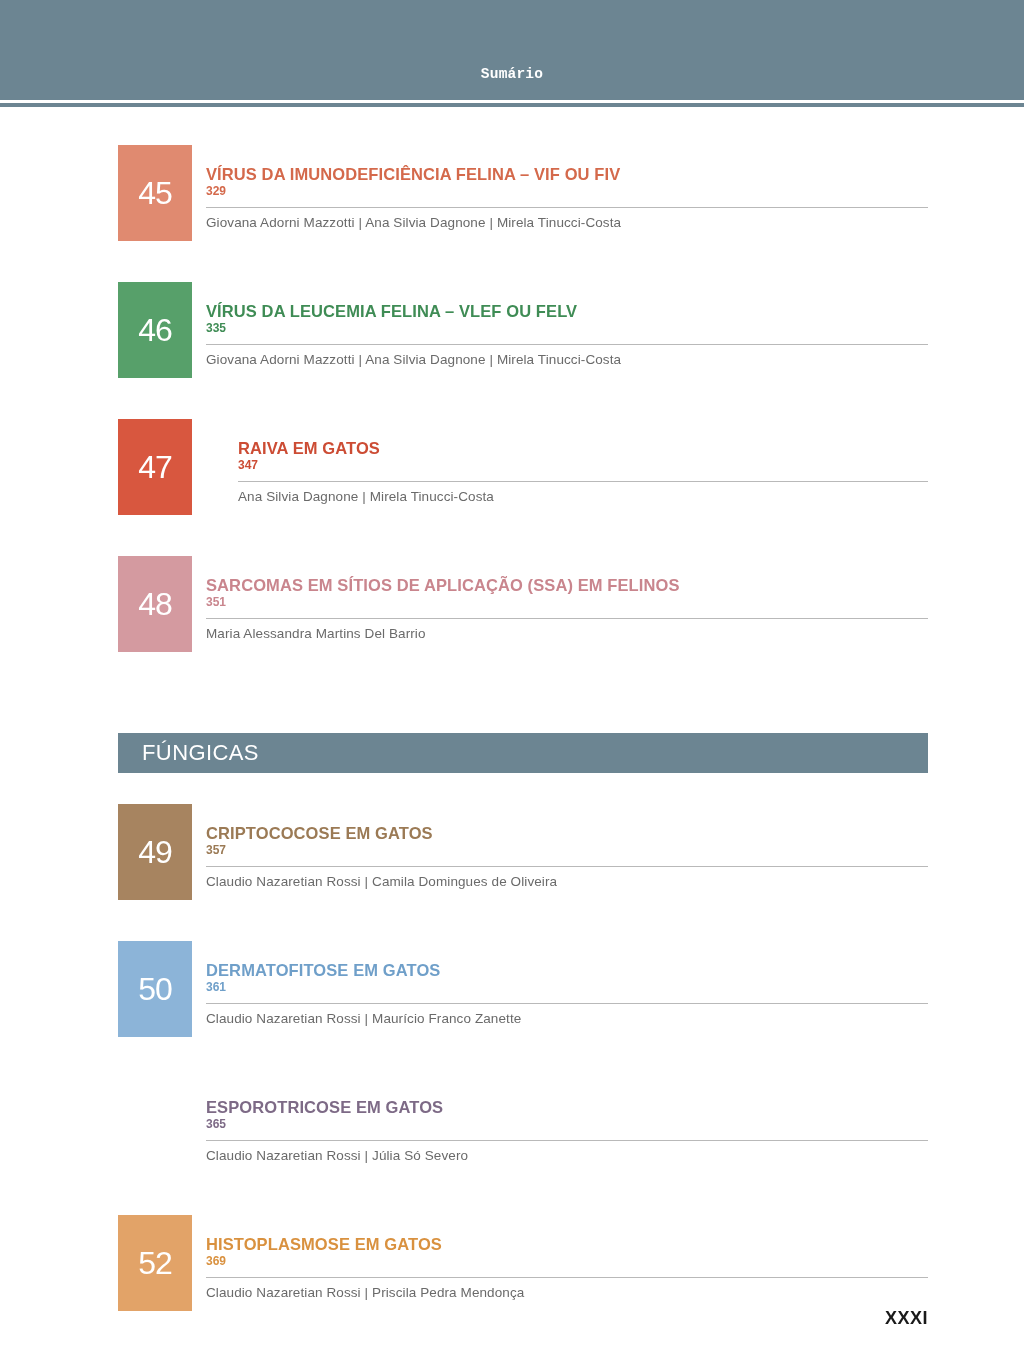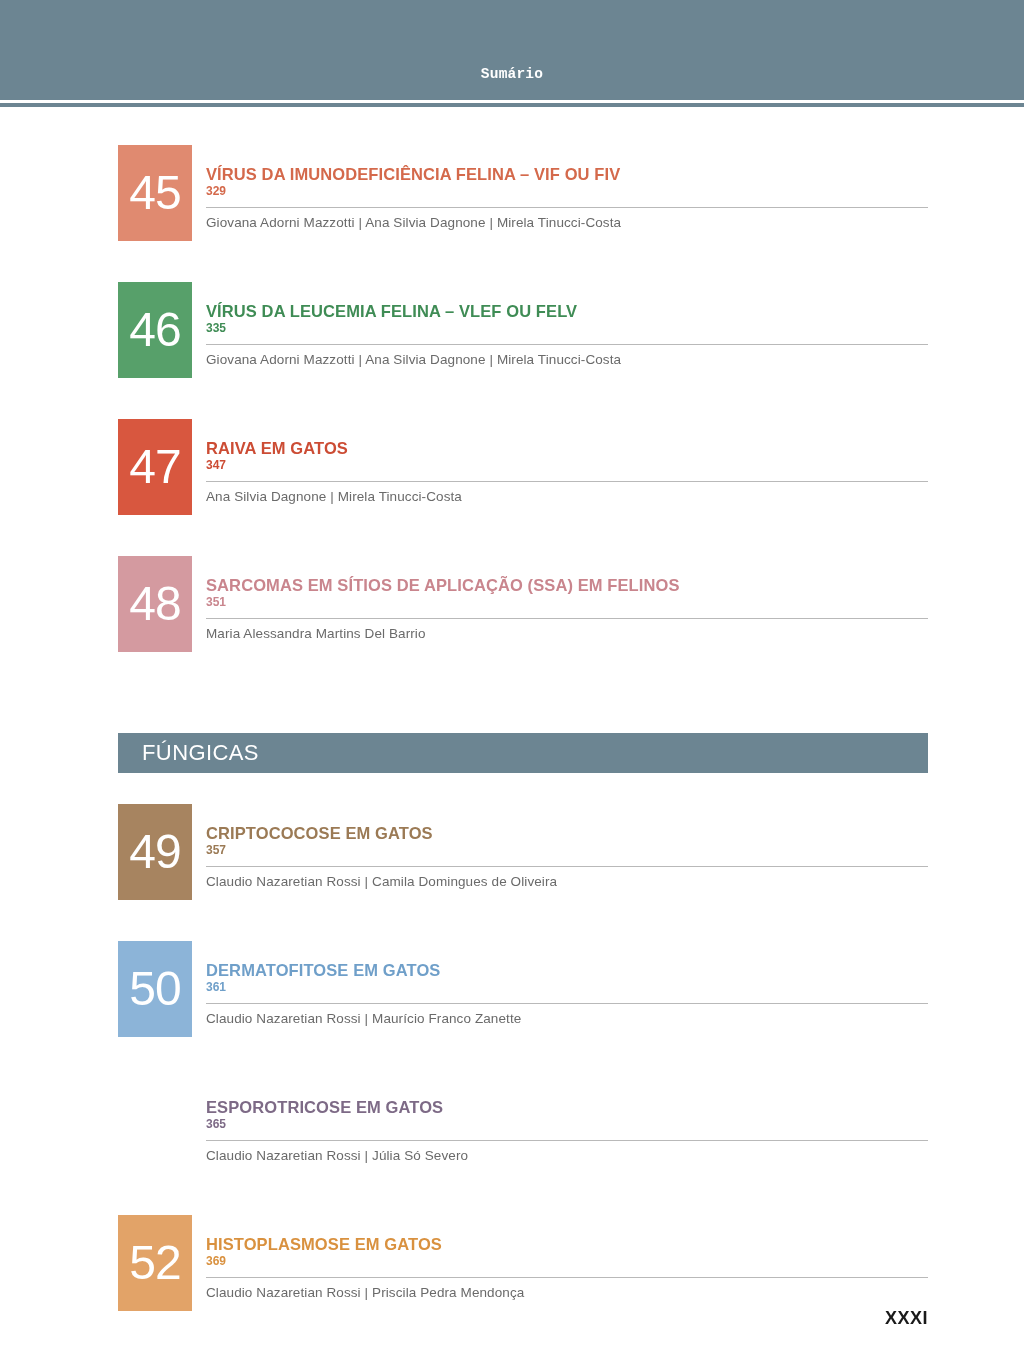--- a/index.html
+++ b/index.html
@@ -51,21 +51,21 @@
     margin-right: 96px;
   }
 
   .num-box {
     position: absolute;
     left: 0;
     top: 0;
     width: 74px;
     height: 96px;
     color: #ffffff;
-    font-size: 48px;
+    font-size: 32px;
     font-weight: 400;
     text-align: center;
     line-height: 96px;
     letter-spacing: -1px;
     font-family: "Liberation Sans", sans-serif;
   }
 
   .entry-body {
     margin-left: 88px;
     position: relative;
@@ -151,21 +151,21 @@
     <div class="entry-body">
       <div class="entry-title-row">
         <div class="entry-title" style="color:#3f8c55">VÍRUS DA LEUCEMIA FELINA – VLEF OU FELV</div>
         <div class="entry-page" style="color:#3f8c55">335</div>
       </div>
       <div class="entry-rule"></div>
       <div class="entry-authors">Giovana Adorni Mazzotti | Ana Silvia Dagnone | Mirela Tinucci-Costa</div>
     </div>
   </div>
 
-  <div class="entry" style="margin-top:41px;">
+  <div class="entry" style="margin-top:41px;padding-left:32px;">
     <div class="num-box" style="background:#d8573f">47</div>
     <div class="entry-body">
       <div class="entry-title-row">
         <div class="entry-title" style="color:#cc4c34">RAIVA EM GATOS</div>
         <div class="entry-page" style="color:#cc4c34">347</div>
       </div>
       <div class="entry-rule"></div>
       <div class="entry-authors">Ana Silvia Dagnone | Mirela Tinucci-Costa</div>
     </div>
   </div>

